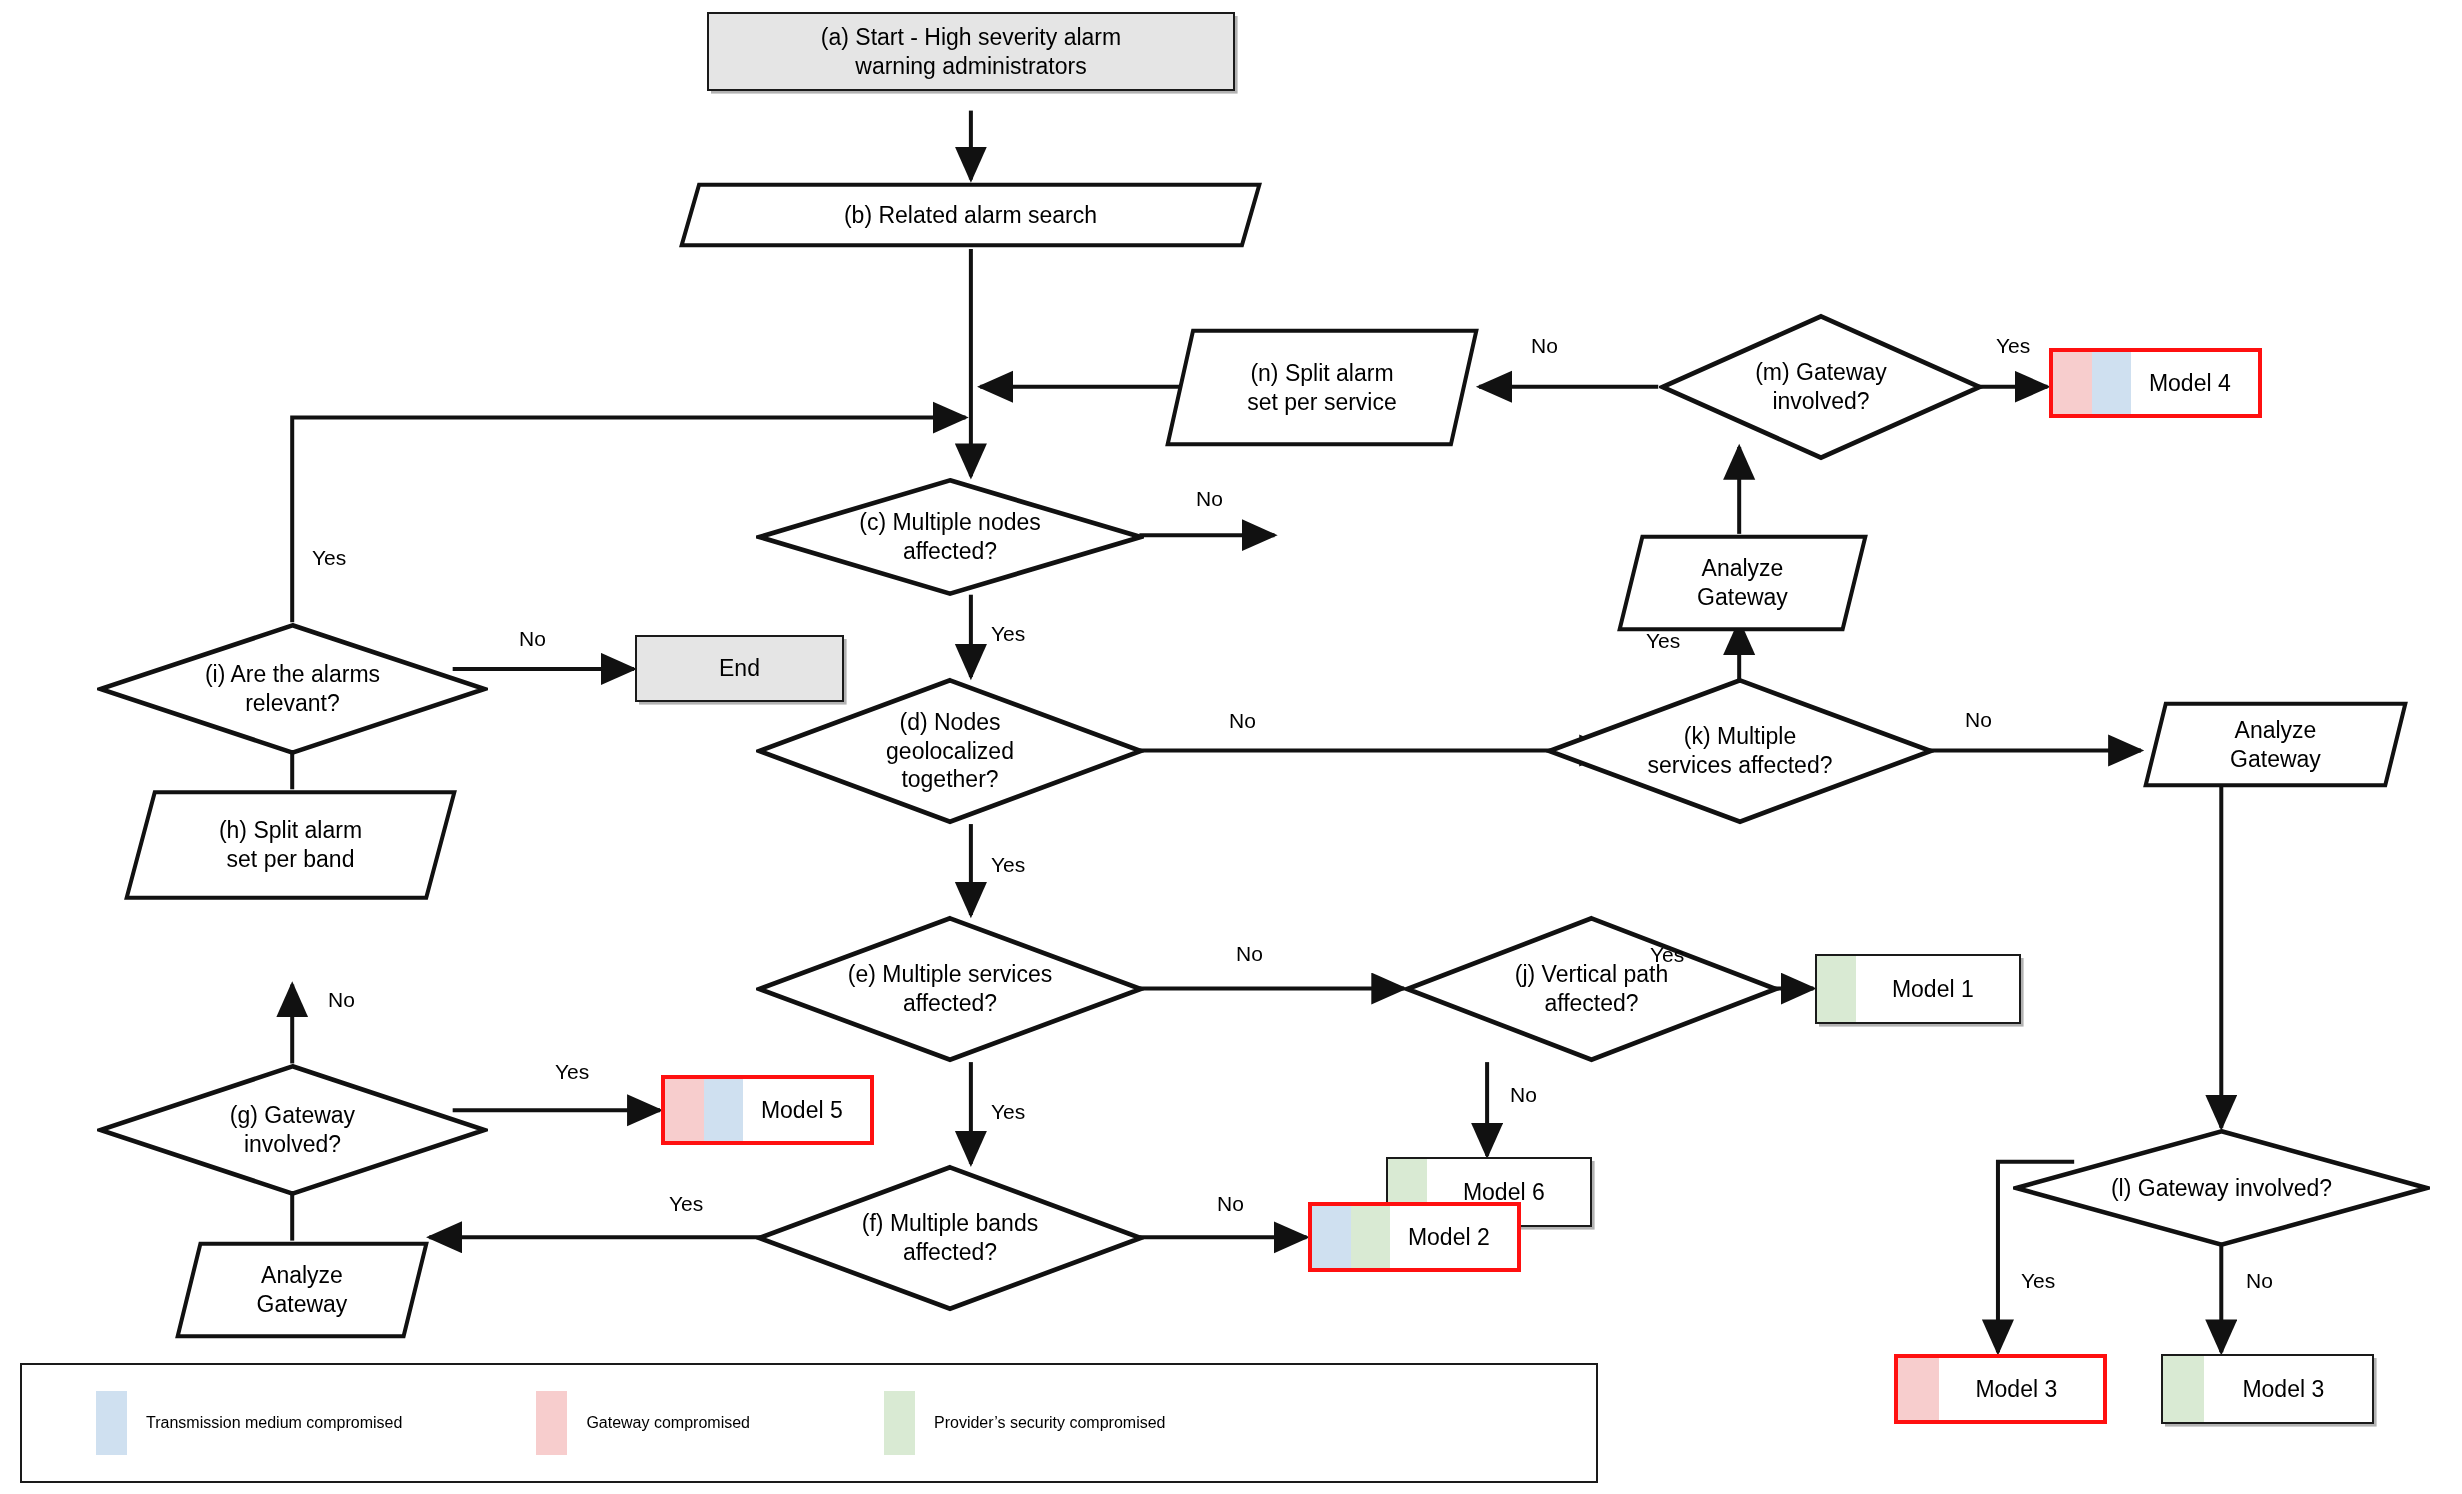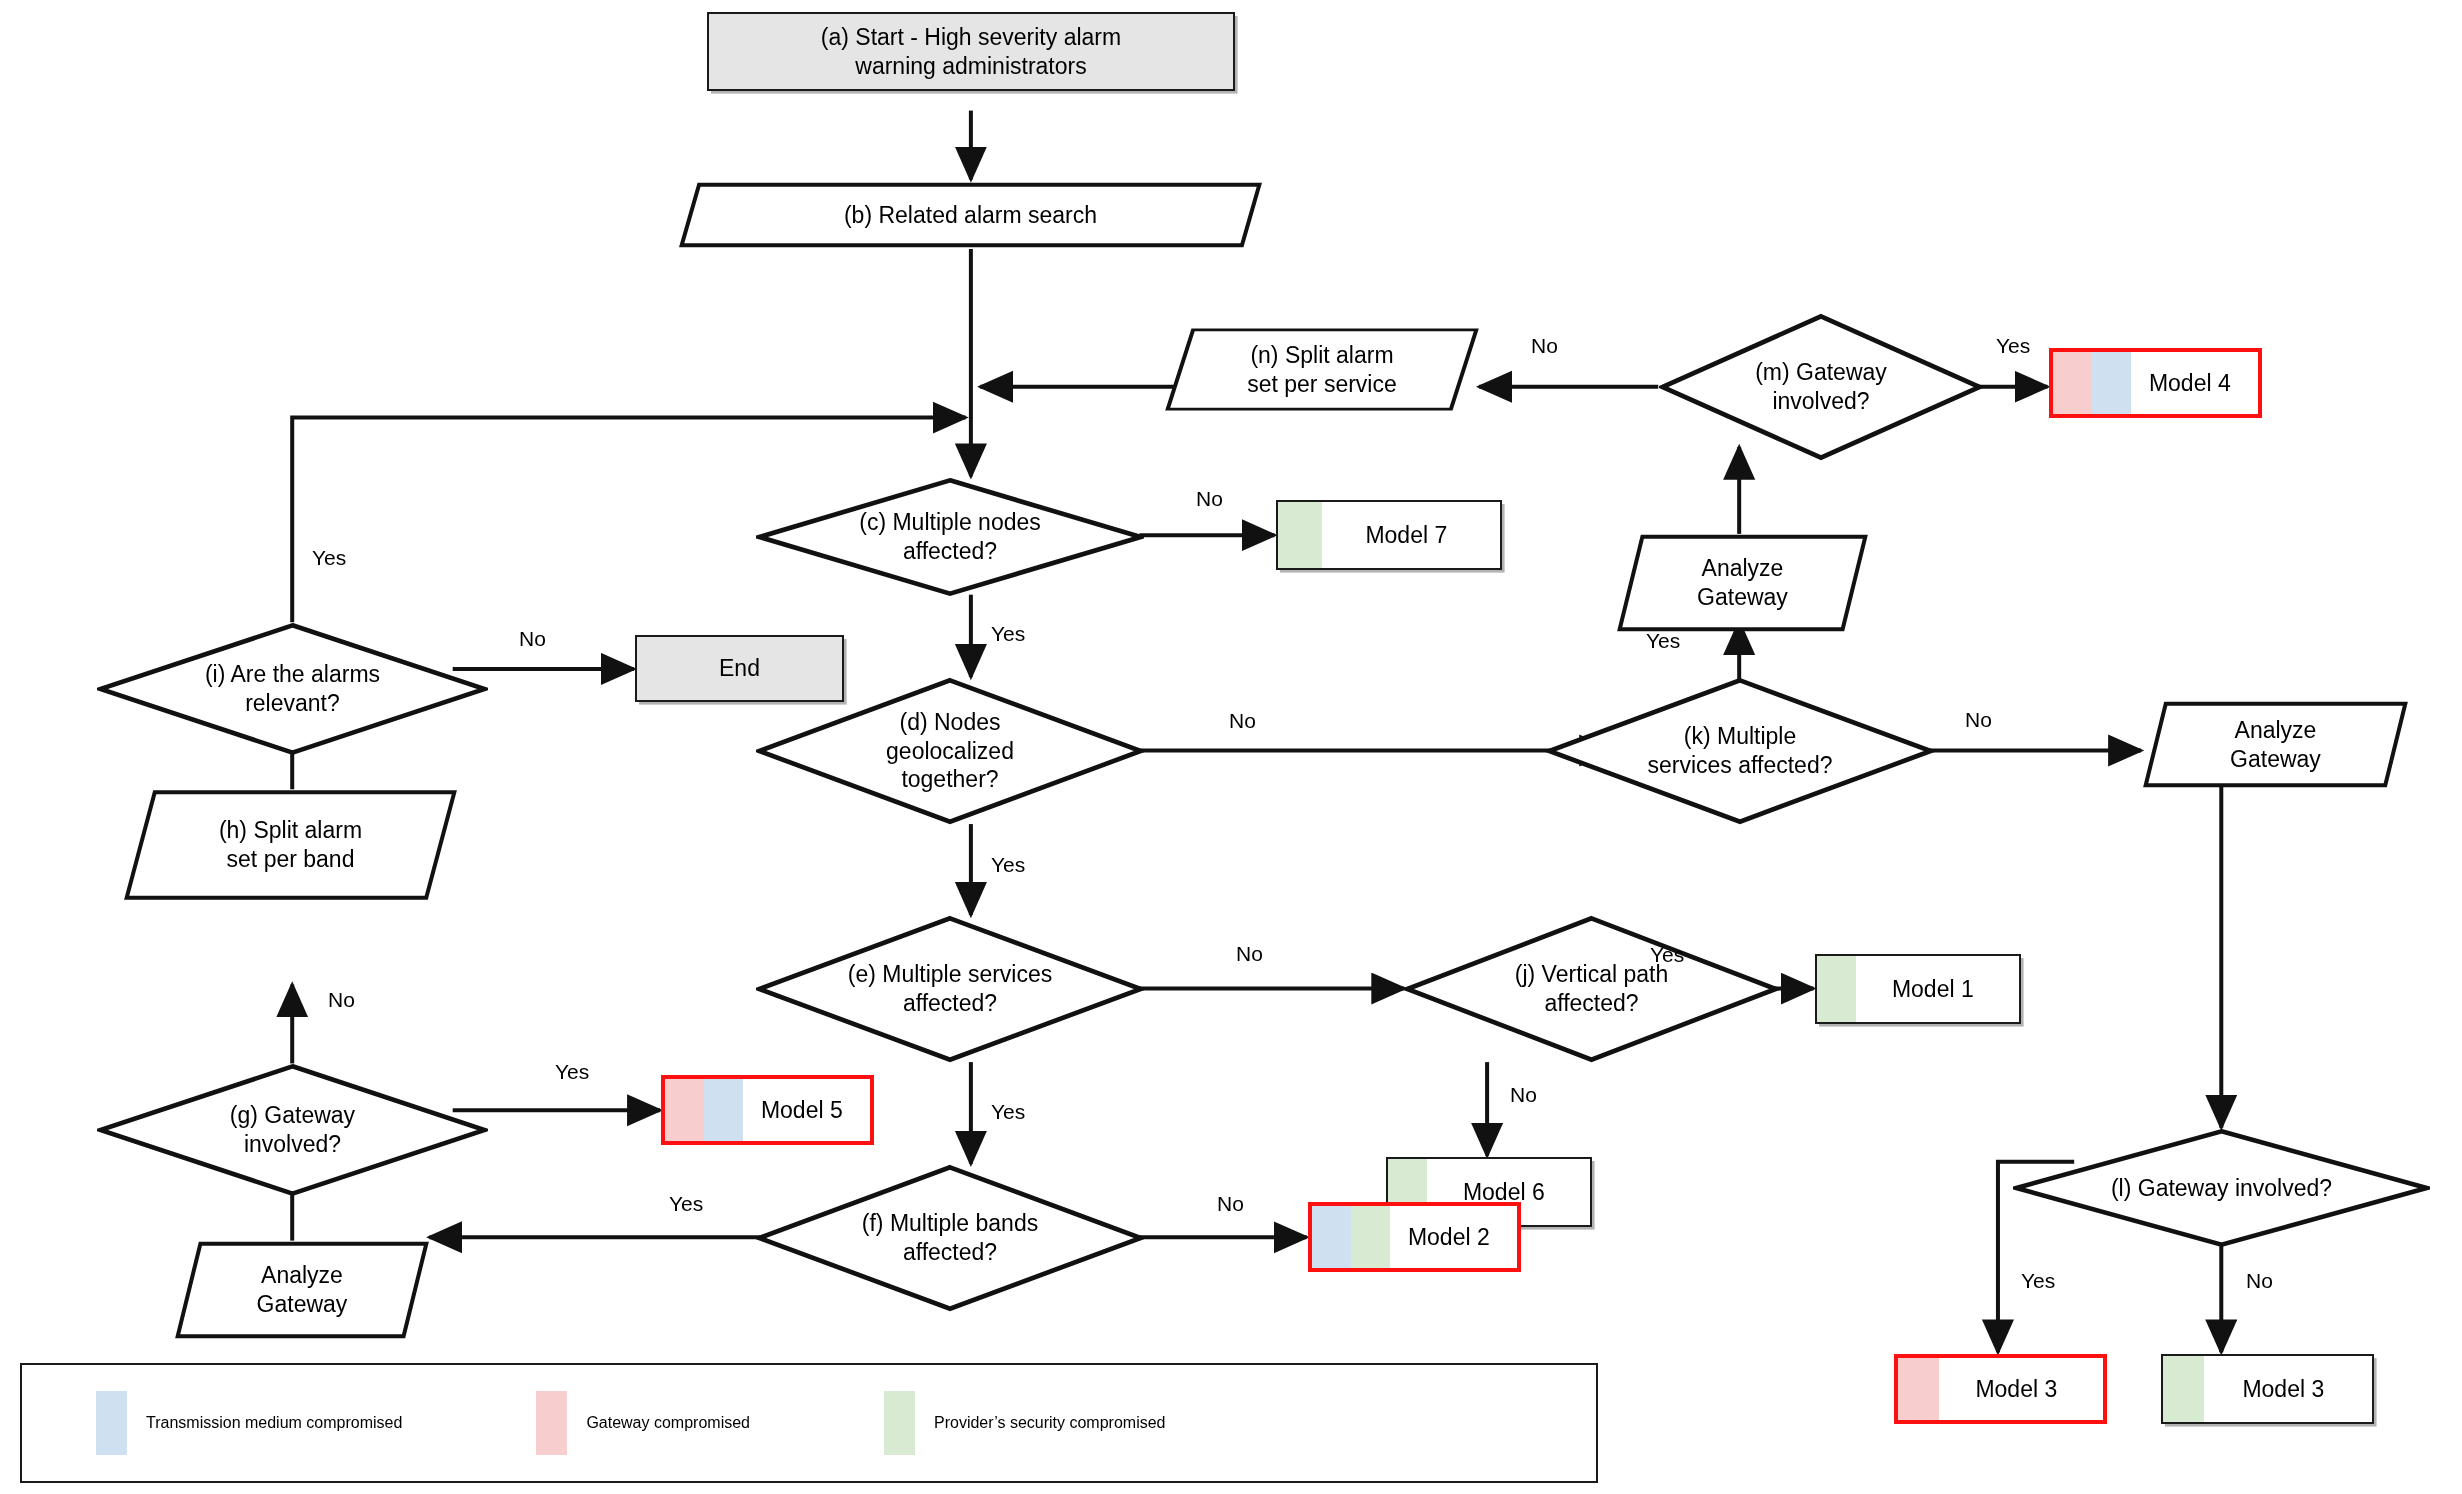--- a/index.html
+++ b/index.html
@@ -202,21 +202,21 @@
   </div>
 
   <div class="node diamond" style="left:1659px;top:313px;width:324px;height:148px;">
     <svg class="dshape" viewBox="0 0 484 222" preserveAspectRatio="none">
       <polygon points="242,5 479,111 242,217 5,111" fill="#fff" stroke="#111" stroke-width="7"></polygon>
     </svg>
     <span class="dlabel">(m) Gateway
 involved?</span>
   </div>
 
-  <div class="node para" style="left:1165px;top:328px;width:314px;height:83px;">
+  <div class="node para" style="left:1165px;top:328px;width:314px;height:119px;">
     <svg class="pshape" viewBox="0 0 470 178" preserveAspectRatio="none">
       <polygon points="42,4 466,4 428,174 4,174" fill="#fff" stroke="#111" stroke-width="6"></polygon>
     </svg>
     <span class="plabel">(n) Split alarm
 set per service</span>
   </div>
 
   <div class="node rect" style="left: 635px; top: 635px; width: 209px; height: 67px; border-color: rgb(26, 26, 26); text-align: right;">
     <span>End</span>
   </div>
@@ -238,24 +238,20 @@
   </div>
 
   <div class="node para" style="left:2143px;top:701px;width:265px;height:87px;">
     <svg class="pshape" viewBox="0 0 396 130" preserveAspectRatio="none">
       <polygon points="34,4 392,4 362,126 4,126" fill="#fff" stroke="#111" stroke-width="6"></polygon>
     </svg>
     <span class="plabel">Analyze
 Gateway</span>
   </div>
 
-  <div class="model black" style="left: 1276px; top: 500px; width: 226px; height: 70px; border-color: rgb(26, 26, 26);">
-    <span class="stripe" style="width: 44px; background: rgb(217, 234, 211);"></span>
-    <span class="mlabel">Model 7</span>
-  </div>
 
   <div class="model red" style="left: 2049px; top: 348px; width: 213px; height: 70px; border-color: rgb(255, 16, 16);">
     <span class="stripe" style="width: 39px; background: rgb(247, 205, 205);"></span>
     <span class="stripe" style="width: 39px; background: rgb(207, 224, 240);"></span>
     <span class="mlabel">Model 4</span>
   </div>
 
   <div class="model red" style="left: 661px; top: 1075px; width: 213px; height: 70px; border-color: rgb(255, 16, 16);">
     <span class="stripe" style="width: 39px; background: rgb(247, 205, 205);"></span>
     <span class="stripe" style="width: 39px; background: rgb(207, 224, 240);"></span>

